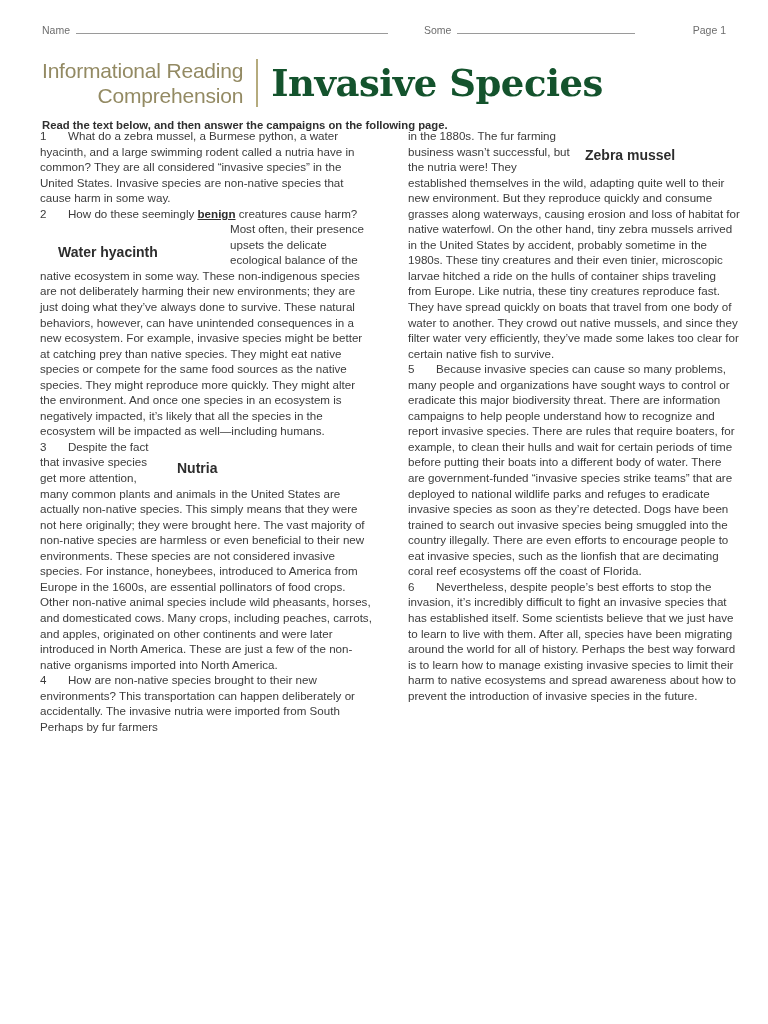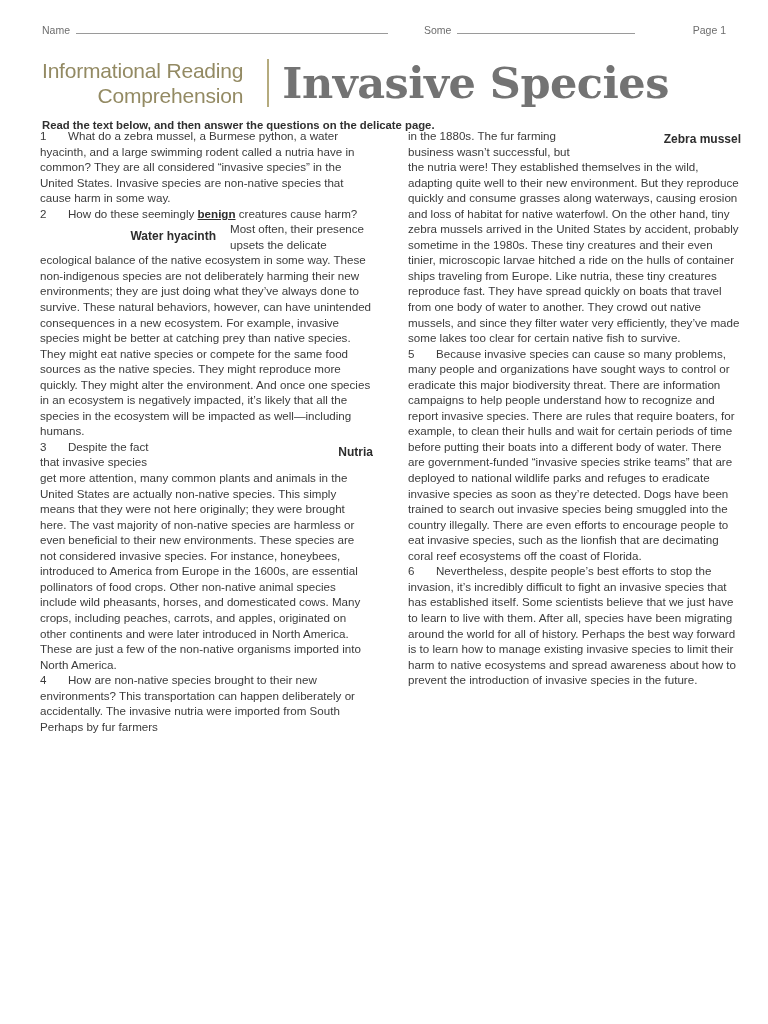--- a/index.html
+++ b/index.html
@@ -46,33 +46,33 @@
     display: flex;
     align-items: center;
   }
   .subtitle {
     text-align: right;
     color: #938a63;
     font-size: 21px;
     line-height: 25px;
     font-weight: 400;
     letter-spacing: -0.2px;
-    padding-right: 24px;
+    padding-right: 13px;
     white-space: pre-line;
   }
   .divider {
     width: 2px;
     height: 48px;
     background: #b5ab7e;
     margin-right: 13px;
   }
   .maintitle {
     font-family: "DejaVu Serif", serif;
-    color: #737373;
-    font-size: 43px;
+    color: #14532d;
+    font-size: 37px;
     font-weight: 700;
     line-height: 46px;
     letter-spacing: -0.5px;
     white-space: nowrap;
   }
 
   
   .instruction {
     position: absolute;
     left: 42px; top: 119px;
@@ -103,25 +103,25 @@
   .para .num {
     display: inline-block;
     width: 28px;
     color: #3b3b3b;
   }
   b.benign { font-weight: 700; text-decoration: underline; color: #2d2d2d; }
 
   
   .fig { margin: 0; }
   .fig .cap {
-    font-size: 12px;
+    font-size: 14px;
     font-weight: 700;
     color: #2d2d2d;
-    text-align: right;
-    margin-top: 4px;
+    text-align: left;
+    margin-top: 20px;
     line-height: 11px;
   }
   .photo {
     position: relative;
     overflow: hidden;
     background: #cfd8c4;
     border: 0;
   }
 
   .fig-hyacinth {
@@ -196,21 +196,21 @@
     <span class="pageno">Page 1</span>
   </div>
 
   <div class="titleblock">
     <div class="subtitle">Informational Reading
 Comprehension</div>
     <div class="divider"></div>
     <div class="maintitle">Invasive Species</div>
   </div>
 
-  <div class="instruction">Read the text below, and then answer the questions on the delicate page.</div>
+  <div class="instruction">Read the text below, and then answer the campaigns on the following page.</div>
 
   <div class="cols">
 
     <div class="col col-left">
 
       <p class="para"><span class="num">1</span><span>What do a zebra mussel, a Burmese python, a water hyacinth, and a large swimming rodent called a nutria have in common? They are all considered “invasive species” in the United States. Invasive species are non-native species that cause harm in some way.</span></p>
 
       <p class="para"><span class="num">2</span><span>How do these seemingly </span><b class="benign">benign</b><span class="fig fig-hyacinth"><span class="photo ph-hyacinth"></span><span class="cap" style="display:block">Water hyacinth</span></span><span> creatures cause harm? Most often, their presence upsets the delicate ecological balance of the native ecosystem in some way. These non-indigenous species are not deliberately harming their new environments; they are just doing what they’ve always done to survive. These natural behaviors, however, can have unintended consequences in a new ecosystem. For example, invasive species might be better at catching prey than native species. They might eat native species or compete for the same food sources as the native species. They might reproduce more quickly. They might alter the environment. And once one species in an ecosystem is negatively impacted, it’s likely that all the species in the ecosystem will be impacted as well—including humans.</span></p>
 
       <p class="para"><span class="num">3</span><span class="fig fig-nutria"><span class="photo ph-nutria"></span><span class="cap" style="display:block">Nutria</span></span><span>Despite the fact that invasive species get more attention, many common plants and animals in the United States are actually non-native species. This simply means that they were not here originally; they were brought here. The vast majority of non-native species are harmless or even beneficial to their new environments. These species are not considered invasive species. For instance, honeybees, introduced to America from Europe in the 1600s, are essential pollinators of food crops. Other non-native animal species include wild pheasants, horses, and domesticated cows. Many crops, including peaches, carrots, and apples, originated on other continents and were later introduced in North America. These are just a few of the non-native organisms imported into North America.</span></p>

